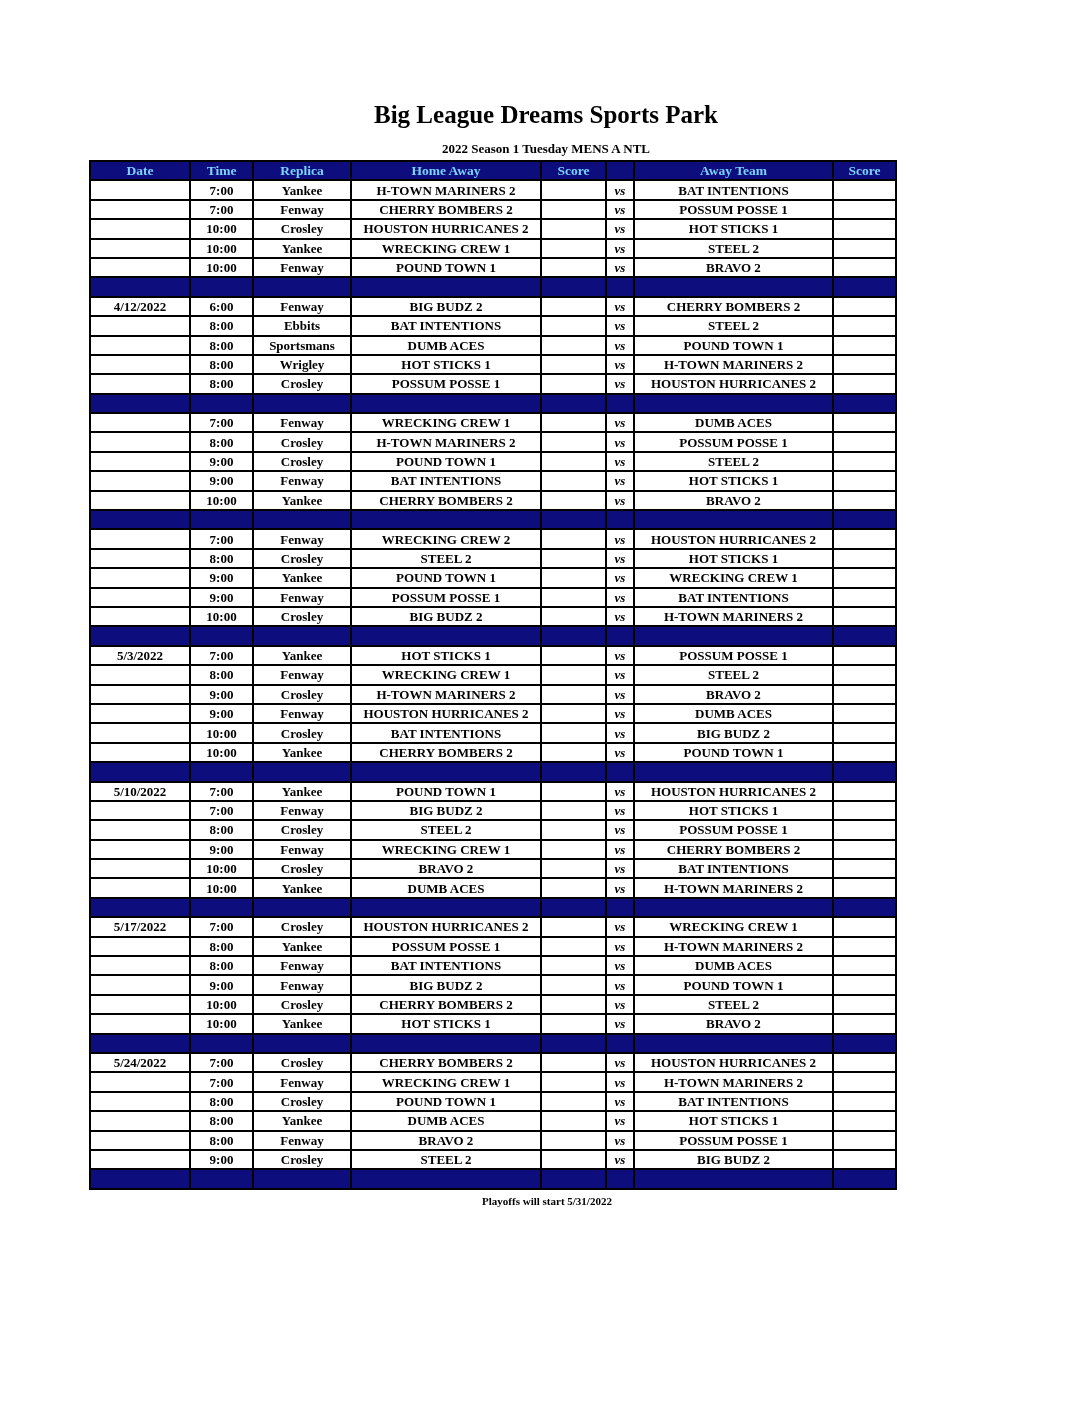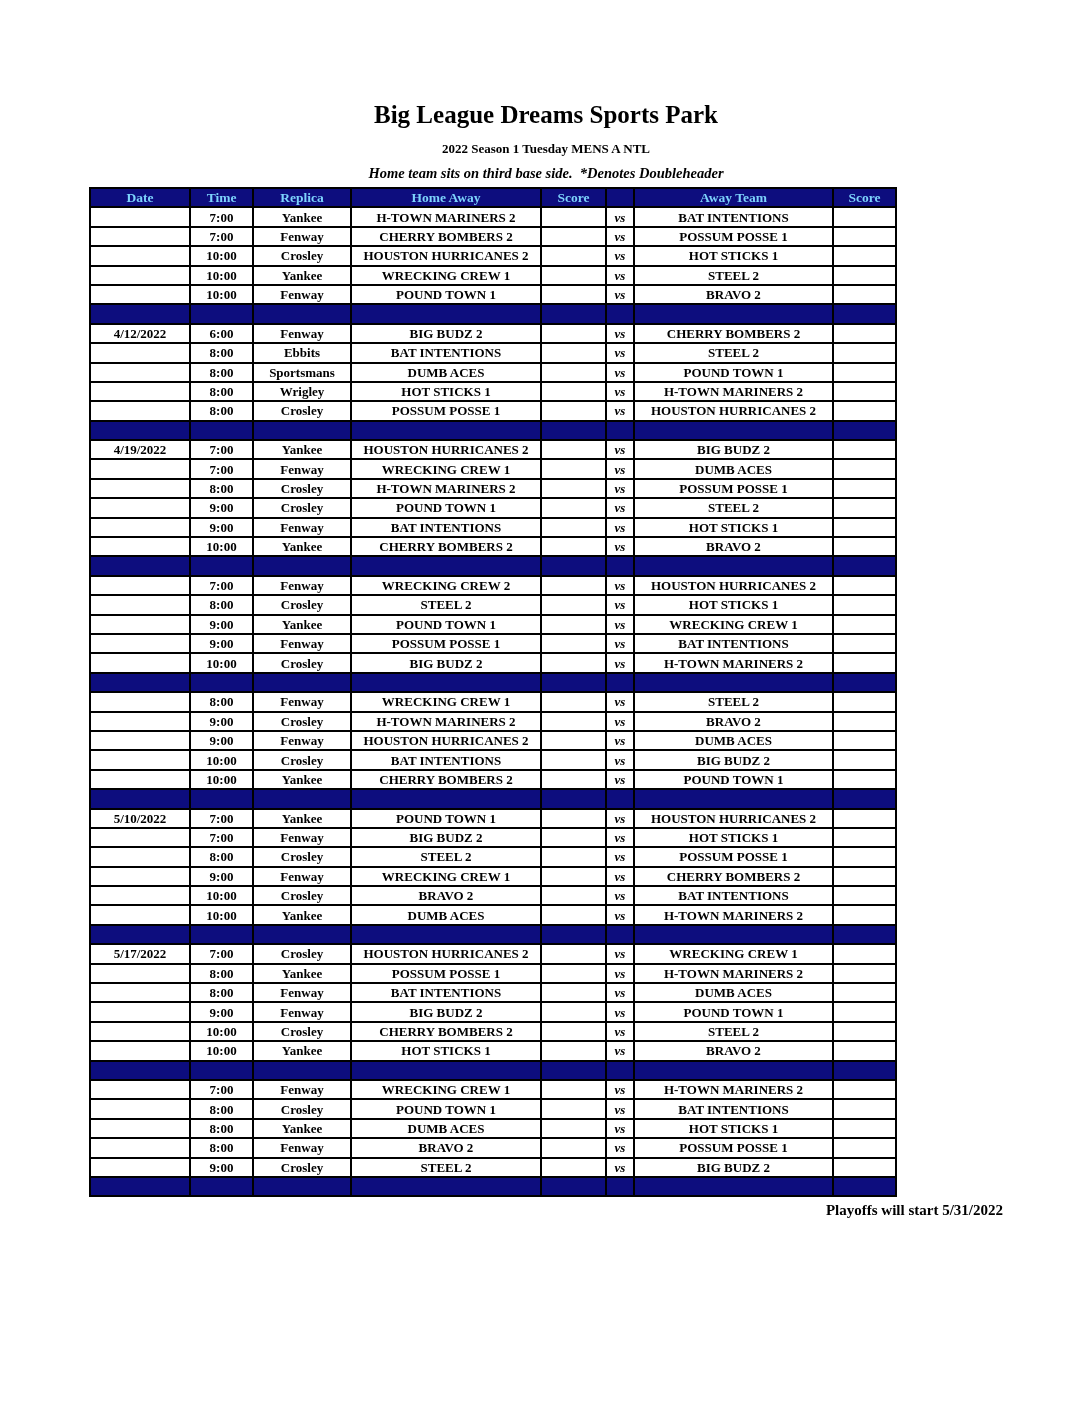--- a/index.html
+++ b/index.html
@@ -69,33 +69,32 @@
   }
   td.vs {
     font-size: 10px;
     font-style: italic;
   }
   td.team {
     font-size: 13px;
   }
   .footer-note {
     margin: 5px 0 16px 2px;
-    font-size: 15px;
+    font-size: 11px;
     font-weight: bold;
-    text-align: right;
+    text-align: center;
   }
 </style>
 </head>
 <body>
 
 <div class="content">
 
   <h1 class="title">Big League Dreams Sports Park</h1>
   <h2 class="subtitle">2022 Season 1 Tuesday MENS A NTL</h2>
-  <div class="note">Home team sits on third base side.  *Denotes Doubleheader</div>
 
   <table class="sched">
     <colgroup>
       <col style="width:100px">
       <col style="width:63px">
       <col style="width:98px">
       <col style="width:190px">
       <col style="width:65px">
       <col style="width:28px">
       <col style="width:199px">
@@ -228,347 +227,357 @@
           <td></td>
           <td></td>
           <td></td>
           <td></td>
           <td></td>
           <td></td>
           <td></td>
           <td></td>
         </tr>
         <tr>
-          <td>4/19/2022</td>
-          <td>7:00</td>
-          <td>Yankee</td>
+          <td></td>
+          <td>7:00</td>
+          <td>Fenway</td>
+          <td class="team">WRECKING CREW 1</td>
+          <td></td>
+          <td class="vs">vs</td>
+          <td class="team">DUMB ACES</td>
+          <td></td>
+        </tr>
+        <tr>
+          <td></td>
+          <td>8:00</td>
+          <td>Crosley</td>
+          <td class="team">H-TOWN MARINERS 2</td>
+          <td></td>
+          <td class="vs">vs</td>
+          <td class="team">POSSUM POSSE 1</td>
+          <td></td>
+        </tr>
+        <tr>
+          <td></td>
+          <td>9:00</td>
+          <td>Crosley</td>
+          <td class="team">POUND TOWN 1</td>
+          <td></td>
+          <td class="vs">vs</td>
+          <td class="team">STEEL 2</td>
+          <td></td>
+        </tr>
+        <tr>
+          <td></td>
+          <td>9:00</td>
+          <td>Fenway</td>
+          <td class="team">BAT INTENTIONS</td>
+          <td></td>
+          <td class="vs">vs</td>
+          <td class="team">HOT STICKS 1</td>
+          <td></td>
+        </tr>
+        <tr>
+          <td></td>
+          <td>10:00</td>
+          <td>Yankee</td>
+          <td class="team">CHERRY BOMBERS 2</td>
+          <td></td>
+          <td class="vs">vs</td>
+          <td class="team">BRAVO 2</td>
+          <td></td>
+        </tr>
+        <tr class="sep">
+          <td></td>
+          <td></td>
+          <td></td>
+          <td></td>
+          <td></td>
+          <td></td>
+          <td></td>
+          <td></td>
+        </tr>
+        <tr>
+          <td></td>
+          <td>7:00</td>
+          <td>Fenway</td>
+          <td class="team">WRECKING CREW 2</td>
+          <td></td>
+          <td class="vs">vs</td>
           <td class="team">HOUSTON HURRICANES 2</td>
           <td></td>
-          <td class="vs">vs</td>
+        </tr>
+        <tr>
+          <td></td>
+          <td>8:00</td>
+          <td>Crosley</td>
+          <td class="team">STEEL 2</td>
+          <td></td>
+          <td class="vs">vs</td>
+          <td class="team">HOT STICKS 1</td>
+          <td></td>
+        </tr>
+        <tr>
+          <td></td>
+          <td>9:00</td>
+          <td>Yankee</td>
+          <td class="team">POUND TOWN 1</td>
+          <td></td>
+          <td class="vs">vs</td>
+          <td class="team">WRECKING CREW 1</td>
+          <td></td>
+        </tr>
+        <tr>
+          <td></td>
+          <td>9:00</td>
+          <td>Fenway</td>
+          <td class="team">POSSUM POSSE 1</td>
+          <td></td>
+          <td class="vs">vs</td>
+          <td class="team">BAT INTENTIONS</td>
+          <td></td>
+        </tr>
+        <tr>
+          <td></td>
+          <td>10:00</td>
+          <td>Crosley</td>
           <td class="team">BIG BUDZ 2</td>
           <td></td>
-        </tr>
-        <tr>
-          <td></td>
-          <td>7:00</td>
+          <td class="vs">vs</td>
+          <td class="team">H-TOWN MARINERS 2</td>
+          <td></td>
+        </tr>
+        <tr class="sep">
+          <td></td>
+          <td></td>
+          <td></td>
+          <td></td>
+          <td></td>
+          <td></td>
+          <td></td>
+          <td></td>
+        </tr>
+        <tr>
+          <td>5/3/2022</td>
+          <td>7:00</td>
+          <td>Yankee</td>
+          <td class="team">HOT STICKS 1</td>
+          <td></td>
+          <td class="vs">vs</td>
+          <td class="team">POSSUM POSSE 1</td>
+          <td></td>
+        </tr>
+        <tr>
+          <td></td>
+          <td>8:00</td>
           <td>Fenway</td>
           <td class="team">WRECKING CREW 1</td>
           <td></td>
           <td class="vs">vs</td>
+          <td class="team">STEEL 2</td>
+          <td></td>
+        </tr>
+        <tr>
+          <td></td>
+          <td>9:00</td>
+          <td>Crosley</td>
+          <td class="team">H-TOWN MARINERS 2</td>
+          <td></td>
+          <td class="vs">vs</td>
+          <td class="team">BRAVO 2</td>
+          <td></td>
+        </tr>
+        <tr>
+          <td></td>
+          <td>9:00</td>
+          <td>Fenway</td>
+          <td class="team">HOUSTON HURRICANES 2</td>
+          <td></td>
+          <td class="vs">vs</td>
           <td class="team">DUMB ACES</td>
           <td></td>
         </tr>
         <tr>
           <td></td>
-          <td>8:00</td>
-          <td>Crosley</td>
-          <td class="team">H-TOWN MARINERS 2</td>
-          <td></td>
-          <td class="vs">vs</td>
-          <td class="team">POSSUM POSSE 1</td>
-          <td></td>
-        </tr>
-        <tr>
-          <td></td>
-          <td>9:00</td>
-          <td>Crosley</td>
-          <td class="team">POUND TOWN 1</td>
-          <td></td>
-          <td class="vs">vs</td>
-          <td class="team">STEEL 2</td>
-          <td></td>
-        </tr>
-        <tr>
-          <td></td>
-          <td>9:00</td>
-          <td>Fenway</td>
-          <td class="team">BAT INTENTIONS</td>
-          <td></td>
-          <td class="vs">vs</td>
-          <td class="team">HOT STICKS 1</td>
+          <td>10:00</td>
+          <td>Crosley</td>
+          <td class="team">BAT INTENTIONS</td>
+          <td></td>
+          <td class="vs">vs</td>
+          <td class="team">BIG BUDZ 2</td>
           <td></td>
         </tr>
         <tr>
           <td></td>
           <td>10:00</td>
           <td>Yankee</td>
           <td class="team">CHERRY BOMBERS 2</td>
           <td></td>
           <td class="vs">vs</td>
+          <td class="team">POUND TOWN 1</td>
+          <td></td>
+        </tr>
+        <tr class="sep">
+          <td></td>
+          <td></td>
+          <td></td>
+          <td></td>
+          <td></td>
+          <td></td>
+          <td></td>
+          <td></td>
+        </tr>
+        <tr>
+          <td>5/10/2022</td>
+          <td>7:00</td>
+          <td>Yankee</td>
+          <td class="team">POUND TOWN 1</td>
+          <td></td>
+          <td class="vs">vs</td>
+          <td class="team">HOUSTON HURRICANES 2</td>
+          <td></td>
+        </tr>
+        <tr>
+          <td></td>
+          <td>7:00</td>
+          <td>Fenway</td>
+          <td class="team">BIG BUDZ 2</td>
+          <td></td>
+          <td class="vs">vs</td>
+          <td class="team">HOT STICKS 1</td>
+          <td></td>
+        </tr>
+        <tr>
+          <td></td>
+          <td>8:00</td>
+          <td>Crosley</td>
+          <td class="team">STEEL 2</td>
+          <td></td>
+          <td class="vs">vs</td>
+          <td class="team">POSSUM POSSE 1</td>
+          <td></td>
+        </tr>
+        <tr>
+          <td></td>
+          <td>9:00</td>
+          <td>Fenway</td>
+          <td class="team">WRECKING CREW 1</td>
+          <td></td>
+          <td class="vs">vs</td>
+          <td class="team">CHERRY BOMBERS 2</td>
+          <td></td>
+        </tr>
+        <tr>
+          <td></td>
+          <td>10:00</td>
+          <td>Crosley</td>
           <td class="team">BRAVO 2</td>
           <td></td>
-        </tr>
-        <tr class="sep">
-          <td></td>
-          <td></td>
-          <td></td>
-          <td></td>
-          <td></td>
-          <td></td>
-          <td></td>
-          <td></td>
-        </tr>
-        <tr>
-          <td></td>
-          <td>7:00</td>
-          <td>Fenway</td>
-          <td class="team">WRECKING CREW 2</td>
-          <td></td>
-          <td class="vs">vs</td>
+          <td class="vs">vs</td>
+          <td class="team">BAT INTENTIONS</td>
+          <td></td>
+        </tr>
+        <tr>
+          <td></td>
+          <td>10:00</td>
+          <td>Yankee</td>
+          <td class="team">DUMB ACES</td>
+          <td></td>
+          <td class="vs">vs</td>
+          <td class="team">H-TOWN MARINERS 2</td>
+          <td></td>
+        </tr>
+        <tr class="sep">
+          <td></td>
+          <td></td>
+          <td></td>
+          <td></td>
+          <td></td>
+          <td></td>
+          <td></td>
+          <td></td>
+        </tr>
+        <tr>
+          <td>5/17/2022</td>
+          <td>7:00</td>
+          <td>Crosley</td>
           <td class="team">HOUSTON HURRICANES 2</td>
           <td></td>
-        </tr>
-        <tr>
-          <td></td>
-          <td>8:00</td>
-          <td>Crosley</td>
-          <td class="team">STEEL 2</td>
-          <td></td>
-          <td class="vs">vs</td>
-          <td class="team">HOT STICKS 1</td>
-          <td></td>
-        </tr>
-        <tr>
-          <td></td>
-          <td>9:00</td>
-          <td>Yankee</td>
-          <td class="team">POUND TOWN 1</td>
-          <td></td>
           <td class="vs">vs</td>
           <td class="team">WRECKING CREW 1</td>
           <td></td>
         </tr>
         <tr>
           <td></td>
-          <td>9:00</td>
-          <td>Fenway</td>
-          <td class="team">POSSUM POSSE 1</td>
-          <td></td>
-          <td class="vs">vs</td>
-          <td class="team">BAT INTENTIONS</td>
-          <td></td>
-        </tr>
-        <tr>
-          <td></td>
-          <td>10:00</td>
-          <td>Crosley</td>
+          <td>8:00</td>
+          <td>Yankee</td>
+          <td class="team">POSSUM POSSE 1</td>
+          <td></td>
+          <td class="vs">vs</td>
+          <td class="team">H-TOWN MARINERS 2</td>
+          <td></td>
+        </tr>
+        <tr>
+          <td></td>
+          <td>8:00</td>
+          <td>Fenway</td>
+          <td class="team">BAT INTENTIONS</td>
+          <td></td>
+          <td class="vs">vs</td>
+          <td class="team">DUMB ACES</td>
+          <td></td>
+        </tr>
+        <tr>
+          <td></td>
+          <td>9:00</td>
+          <td>Fenway</td>
           <td class="team">BIG BUDZ 2</td>
           <td></td>
           <td class="vs">vs</td>
-          <td class="team">H-TOWN MARINERS 2</td>
-          <td></td>
-        </tr>
-        <tr class="sep">
-          <td></td>
-          <td></td>
-          <td></td>
-          <td></td>
-          <td></td>
-          <td></td>
-          <td></td>
-          <td></td>
-        </tr>
-        <tr>
-          <td></td>
-          <td>8:00</td>
-          <td>Fenway</td>
-          <td class="team">WRECKING CREW 1</td>
-          <td></td>
-          <td class="vs">vs</td>
-          <td class="team">STEEL 2</td>
-          <td></td>
-        </tr>
-        <tr>
-          <td></td>
-          <td>9:00</td>
-          <td>Crosley</td>
-          <td class="team">H-TOWN MARINERS 2</td>
+          <td class="team">POUND TOWN 1</td>
+          <td></td>
+        </tr>
+        <tr>
+          <td></td>
+          <td>10:00</td>
+          <td>Crosley</td>
+          <td class="team">CHERRY BOMBERS 2</td>
+          <td></td>
+          <td class="vs">vs</td>
+          <td class="team">STEEL 2</td>
+          <td></td>
+        </tr>
+        <tr>
+          <td></td>
+          <td>10:00</td>
+          <td>Yankee</td>
+          <td class="team">HOT STICKS 1</td>
           <td></td>
           <td class="vs">vs</td>
           <td class="team">BRAVO 2</td>
           <td></td>
         </tr>
-        <tr>
-          <td></td>
-          <td>9:00</td>
-          <td>Fenway</td>
+        <tr class="sep">
+          <td></td>
+          <td></td>
+          <td></td>
+          <td></td>
+          <td></td>
+          <td></td>
+          <td></td>
+          <td></td>
+        </tr>
+        <tr>
+          <td>5/24/2022</td>
+          <td>7:00</td>
+          <td>Crosley</td>
+          <td class="team">CHERRY BOMBERS 2</td>
+          <td></td>
+          <td class="vs">vs</td>
           <td class="team">HOUSTON HURRICANES 2</td>
-          <td></td>
-          <td class="vs">vs</td>
-          <td class="team">DUMB ACES</td>
-          <td></td>
-        </tr>
-        <tr>
-          <td></td>
-          <td>10:00</td>
-          <td>Crosley</td>
-          <td class="team">BAT INTENTIONS</td>
-          <td></td>
-          <td class="vs">vs</td>
-          <td class="team">BIG BUDZ 2</td>
-          <td></td>
-        </tr>
-        <tr>
-          <td></td>
-          <td>10:00</td>
-          <td>Yankee</td>
-          <td class="team">CHERRY BOMBERS 2</td>
-          <td></td>
-          <td class="vs">vs</td>
-          <td class="team">POUND TOWN 1</td>
-          <td></td>
-        </tr>
-        <tr class="sep">
-          <td></td>
-          <td></td>
-          <td></td>
-          <td></td>
-          <td></td>
-          <td></td>
-          <td></td>
-          <td></td>
-        </tr>
-        <tr>
-          <td>5/10/2022</td>
-          <td>7:00</td>
-          <td>Yankee</td>
-          <td class="team">POUND TOWN 1</td>
-          <td></td>
-          <td class="vs">vs</td>
-          <td class="team">HOUSTON HURRICANES 2</td>
-          <td></td>
-        </tr>
-        <tr>
-          <td></td>
-          <td>7:00</td>
-          <td>Fenway</td>
-          <td class="team">BIG BUDZ 2</td>
-          <td></td>
-          <td class="vs">vs</td>
-          <td class="team">HOT STICKS 1</td>
-          <td></td>
-        </tr>
-        <tr>
-          <td></td>
-          <td>8:00</td>
-          <td>Crosley</td>
-          <td class="team">STEEL 2</td>
-          <td></td>
-          <td class="vs">vs</td>
-          <td class="team">POSSUM POSSE 1</td>
-          <td></td>
-        </tr>
-        <tr>
-          <td></td>
-          <td>9:00</td>
-          <td>Fenway</td>
-          <td class="team">WRECKING CREW 1</td>
-          <td></td>
-          <td class="vs">vs</td>
-          <td class="team">CHERRY BOMBERS 2</td>
-          <td></td>
-        </tr>
-        <tr>
-          <td></td>
-          <td>10:00</td>
-          <td>Crosley</td>
-          <td class="team">BRAVO 2</td>
-          <td></td>
-          <td class="vs">vs</td>
-          <td class="team">BAT INTENTIONS</td>
-          <td></td>
-        </tr>
-        <tr>
-          <td></td>
-          <td>10:00</td>
-          <td>Yankee</td>
-          <td class="team">DUMB ACES</td>
-          <td></td>
-          <td class="vs">vs</td>
-          <td class="team">H-TOWN MARINERS 2</td>
-          <td></td>
-        </tr>
-        <tr class="sep">
-          <td></td>
-          <td></td>
-          <td></td>
-          <td></td>
-          <td></td>
-          <td></td>
-          <td></td>
-          <td></td>
-        </tr>
-        <tr>
-          <td>5/17/2022</td>
-          <td>7:00</td>
-          <td>Crosley</td>
-          <td class="team">HOUSTON HURRICANES 2</td>
-          <td></td>
-          <td class="vs">vs</td>
-          <td class="team">WRECKING CREW 1</td>
-          <td></td>
-        </tr>
-        <tr>
-          <td></td>
-          <td>8:00</td>
-          <td>Yankee</td>
-          <td class="team">POSSUM POSSE 1</td>
-          <td></td>
-          <td class="vs">vs</td>
-          <td class="team">H-TOWN MARINERS 2</td>
-          <td></td>
-        </tr>
-        <tr>
-          <td></td>
-          <td>8:00</td>
-          <td>Fenway</td>
-          <td class="team">BAT INTENTIONS</td>
-          <td></td>
-          <td class="vs">vs</td>
-          <td class="team">DUMB ACES</td>
-          <td></td>
-        </tr>
-        <tr>
-          <td></td>
-          <td>9:00</td>
-          <td>Fenway</td>
-          <td class="team">BIG BUDZ 2</td>
-          <td></td>
-          <td class="vs">vs</td>
-          <td class="team">POUND TOWN 1</td>
-          <td></td>
-        </tr>
-        <tr>
-          <td></td>
-          <td>10:00</td>
-          <td>Crosley</td>
-          <td class="team">CHERRY BOMBERS 2</td>
-          <td></td>
-          <td class="vs">vs</td>
-          <td class="team">STEEL 2</td>
-          <td></td>
-        </tr>
-        <tr>
-          <td></td>
-          <td>10:00</td>
-          <td>Yankee</td>
-          <td class="team">HOT STICKS 1</td>
-          <td></td>
-          <td class="vs">vs</td>
-          <td class="team">BRAVO 2</td>
-          <td></td>
-        </tr>
-        <tr class="sep">
-          <td></td>
-          <td></td>
-          <td></td>
-          <td></td>
-          <td></td>
-          <td></td>
-          <td></td>
           <td></td>
         </tr>
         <tr>
           <td></td>
           <td>7:00</td>
           <td>Fenway</td>
           <td class="team">WRECKING CREW 1</td>
           <td></td>
           <td class="vs">vs</td>
           <td class="team">H-TOWN MARINERS 2</td>

